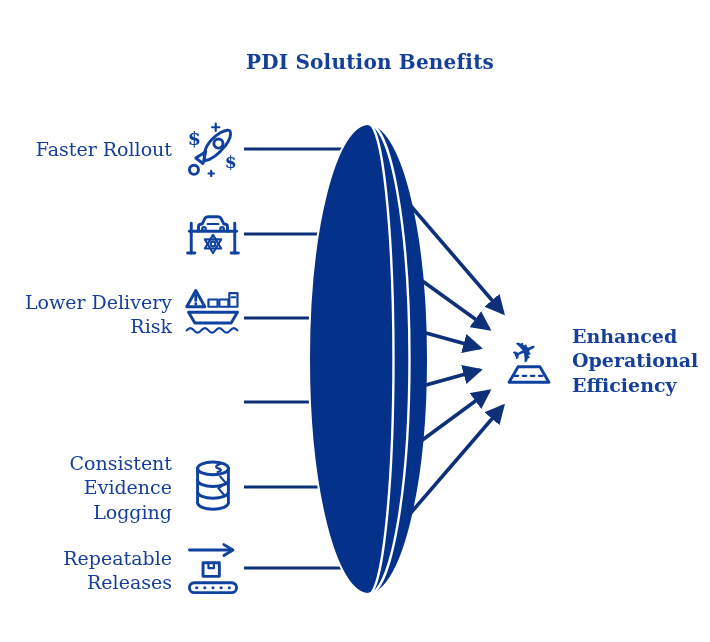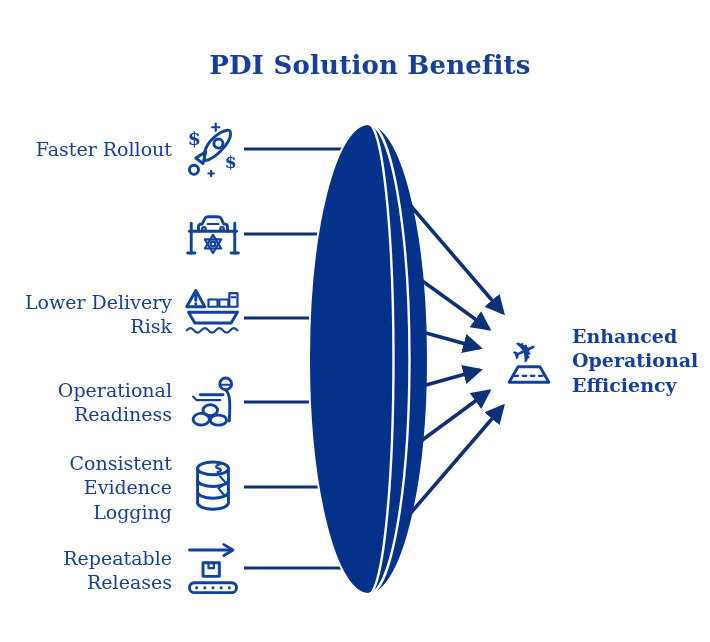--- a/index.html
+++ b/index.html
@@ -7,21 +7,21 @@
   .stage{
     position:relative;
     width:710px;height:642px;
     background:var(--background,#ffffff);
     font-family:"DejaVu Serif","Liberation Serif",serif;
     overflow:hidden;
   }
   .title{
     position:absolute;top:50px;left:30px;right:0;
     text-align:center;
-    font-size:26px;font-weight:bold;
+    font-size:20px;font-weight:bold;
     color:var(--text,#153f9a);
     letter-spacing:.2px;
   }
   .overlay{position:absolute;inset:0;pointer-events:none;}
   .conn{stroke:var(--arrow,#0d3078);stroke-width:3;}
   .arrow{stroke:var(--arrow,#0d3078);stroke-width:3.6;fill:none;marker-end:url(#ah);}
   .ah{fill:var(--arrow,#0d3078);}
   .lens-fill{fill:var(--lens,#04318a);stroke:#ffffff;stroke-width:2;}
   .lens-arc{fill:none;stroke:#ffffff;stroke-width:2.4;}
   .benefit{
@@ -132,35 +132,20 @@
         <rect class="ico-thin" x="50" y="9" width="9" height="15"></rect>
         <path class="ico-thin" d="M52.5 13.5 H56.5"></path>
         <rect class="ico-thin" x="27" y="16" width="10" height="8"></rect>
         <rect class="ico-thin" x="39" y="16" width="10" height="8"></rect>
         <path class="ico" d="M5 30 H59 L52 42 H12 Z"></path>
         <path class="ico-thin" d="M3 50 Q7 45 11 50 T19 50 T27 50 T35 50 T43 50 T51 50 T59 50"></path>
       </svg>
     </div>
   </div>
 
-  <div class="benefit" style="top:402px">
-    <div class="label">Operational Readiness</div>
-    <div class="iconbox">
-      <svg viewBox="0 0 64 64">
-        <circle class="ico" cx="46" cy="12" r="6.5"></circle>
-        <path class="ico-thin" d="M39.5 13 H52.5"></path>
-        <path class="ico" d="M46 19 C51 23 51 32 50 53"></path>
-        <path class="ico" d="M18 24 H43"></path>
-        <path class="ico-thin" d="M14 30 H40 M14 30 L10 26"></path>
-        <ellipse class="ico" cx="29" cy="41" rx="8" ry="6"></ellipse>
-        <ellipse class="ico" cx="19" cy="51" rx="9" ry="6.5"></ellipse>
-        <ellipse class="ico" cx="38" cy="52" rx="9" ry="5.5"></ellipse>
-      </svg>
-    </div>
-  </div>
 
   <div class="benefit" style="top:570px">
     <div class="label">Repeatable Releases</div>
     <div class="iconbox">
       <svg viewBox="0 0 64 64">
         <path class="ico" d="M6 10 H51"></path>
         <path class="ico" d="M44 4 L54 10 L44 16"></path>
         <rect class="ico" x="21" y="24" width="18" height="15"></rect>
         <path class="ico-thin" d="M27 24 V30 H33 V24"></path>
         <rect class="ico" x="6" y="46" width="52" height="11" rx="5.5"></rect>

